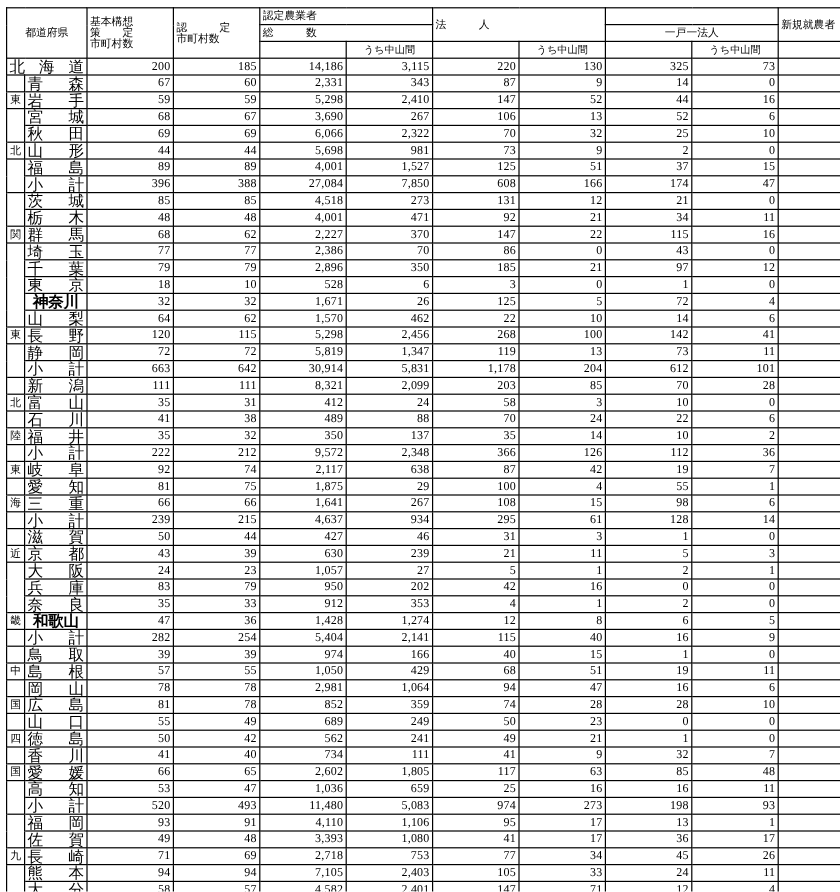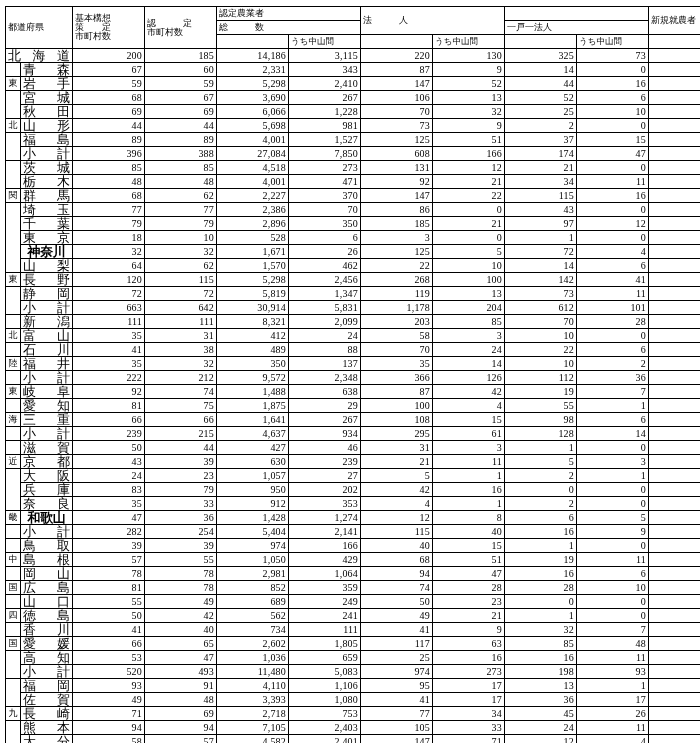--- a/index.html
+++ b/index.html
@@ -37,21 +37,21 @@
     overflow: hidden;
     height: 13px;
   }
   
   .hd {
     text-align: left;
     font-size: 9px;
     vertical-align: top;
     padding-top: 1px;
   }
-  .hd-ctr { text-align: left; }
+  .hd-ctr { text-align: center; }
   .hd-small { font-size: 8.5px; }
   .num {
     text-align: right;
     font-family: "Liberation Serif", "DejaVu Serif", serif;
     font-size: 10px;
     padding-right: 3px;
     letter-spacing: 0.2px;
   }
   .pref {
     text-align: justify;
@@ -185,21 +185,21 @@
           <td class="num">52</td>
           <td class="num">6</td>
           <td class="num">12</td>
         </tr>
         <tr>
           <td class="region" style="border-top: none; border-bottom: none;"></td>
           <td class="pref">秋　田</td>
           <td class="num">69</td>
           <td class="num">69</td>
           <td class="num">6,066</td>
-          <td class="num">1,228</td>
+          <td class="num">2,322</td>
           <td class="num">70</td>
           <td class="num">32</td>
           <td class="num">25</td>
           <td class="num">10</td>
           <td class="num">2</td>
         </tr>
         <tr>
           <td class="region">北</td>
           <td class="pref">山　形</td>
           <td class="num">44</td>
@@ -444,21 +444,21 @@
           <td class="num">126</td>
           <td class="num">112</td>
           <td class="num">36</td>
           <td class="num">36</td>
         </tr>
         <tr>
           <td class="region thick-t">東</td>
           <td class="pref thick-t">岐　阜</td>
           <td class="num thick-t">92</td>
           <td class="num thick-t">74</td>
-          <td class="num thick-t">1,488</td>
+          <td class="num thick-t">2,117</td>
           <td class="num thick-t">638</td>
           <td class="num thick-t">87</td>
           <td class="num thick-t">42</td>
           <td class="num thick-t">19</td>
           <td class="num thick-t">7</td>
           <td class="num thick-t">3</td>
         </tr>
         <tr>
           <td class="region" style="border-top: none; border-bottom: none;"></td>
           <td class="pref">愛　知</td>

